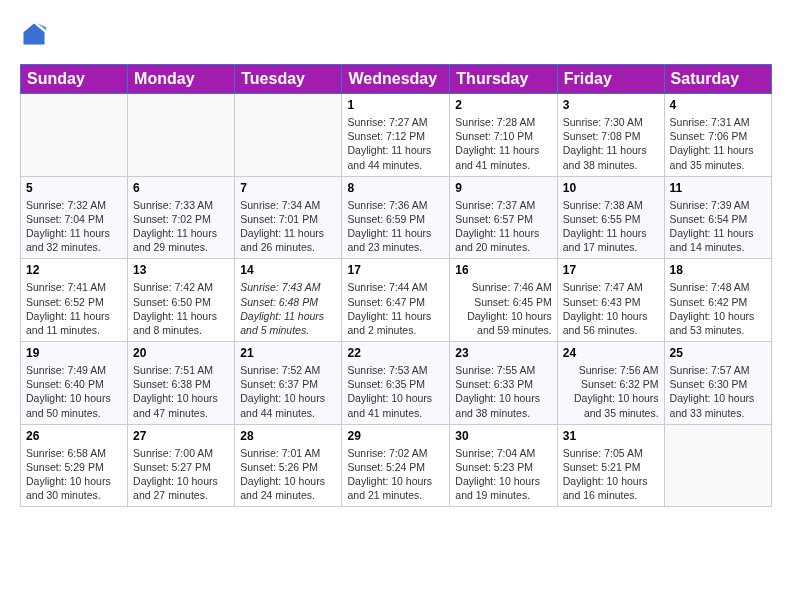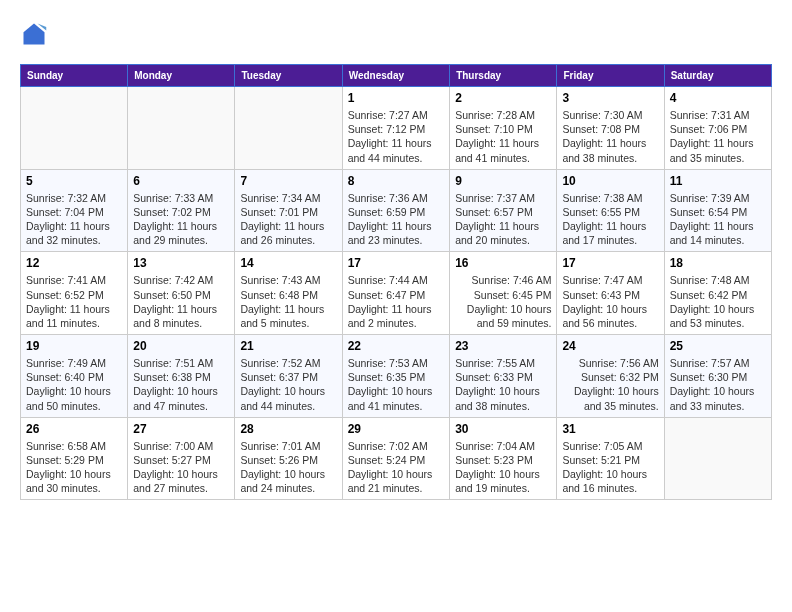--- a/index.html
+++ b/index.html
@@ -45,25 +45,25 @@
     .subtitle {
       font-size: 15px;
       color: #444;
     }
     .calendar {
       width: 100%;
       border-collapse: collapse;
       font-size: 11px;
     }
     .calendar th {
-      background: #4c1d95;
+      background: #a21caf;
       color: #fff;
       text-align: left;
       padding: 5px 6px;
-      font-size: 10px;
+      font-size: 16px;
       border: 1px solid #3b6fd4;
     }
     .calendar td {
       border: 1px solid #ccc;
       vertical-align: top;
       padding: 4px 5px;
       width: 108px;
       min-height: 80px;
       background: #fff;
     }
@@ -198,21 +198,21 @@
 Daylight: 11 hours and 11 minutes.</div>
         </td>
         <td>
           <span class="day-num">13</span>
           <div class="day-info" style="white-space: pre-line;">Sunrise: 7:42 AM
 Sunset: 6:50 PM
 Daylight: 11 hours and 8 minutes.</div>
         </td>
         <td>
           <span class="day-num">14</span>
-          <div class="day-info" style="white-space: pre-line;">Sunrise: 7:43 AM
+          <div class="day-info" style="white-space: pre-line; font-style: italic;">Sunrise: 7:43 AM
 Sunset: 6:48 PM
 Daylight: 11 hours and 5 minutes.</div>
         </td>
         <td>
           <span class="day-num">17</span>
           <div class="day-info" style="white-space: pre-line;">Sunrise: 7:44 AM
 Sunset: 6:47 PM
 Daylight: 11 hours and 2 minutes.</div>
         </td>
         <td>

